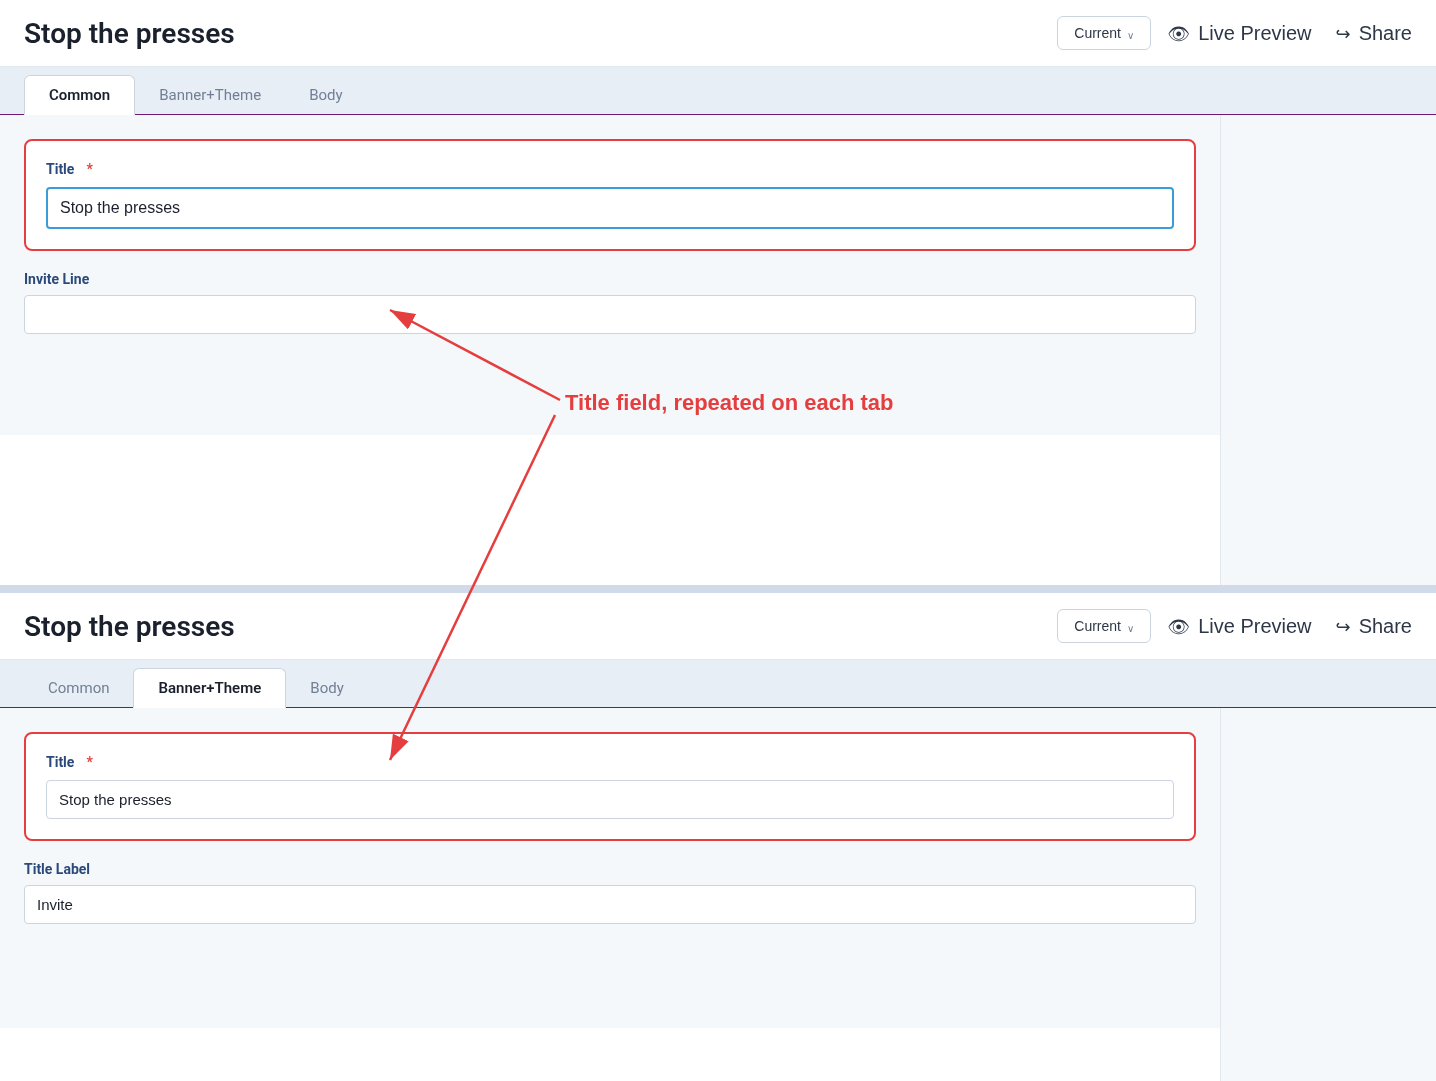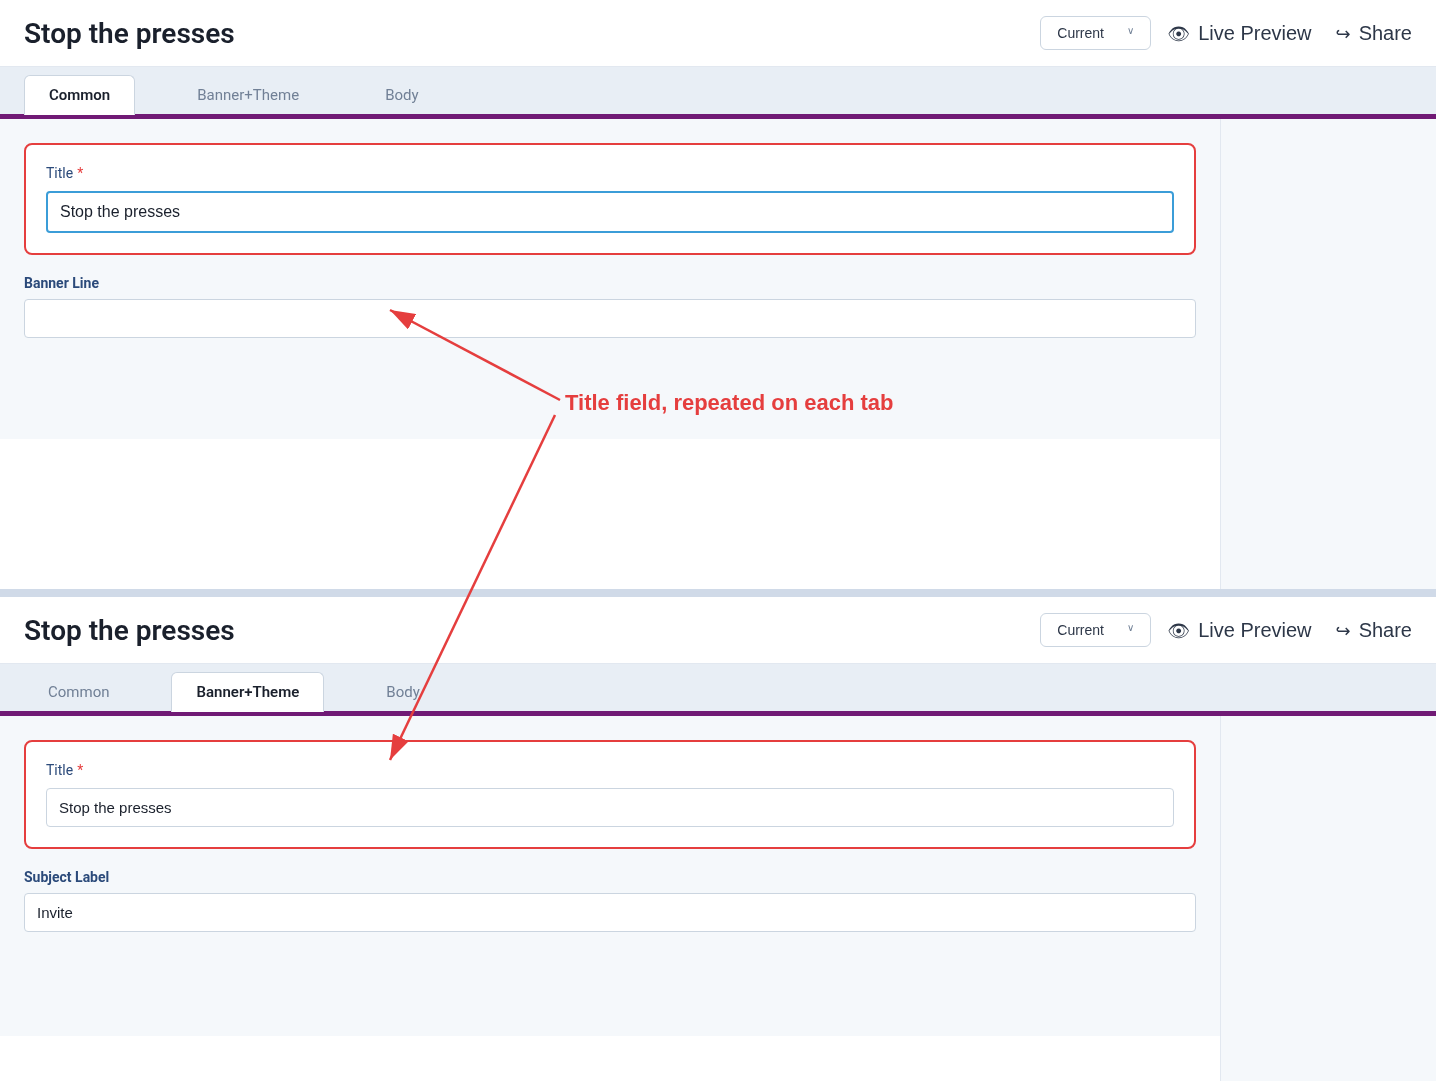--- a/index.html
+++ b/index.html
@@ -28,22 +28,22 @@
 
     .page-title {
       font-size: 28px;
       font-weight: 600;
       color: #1a202c;
       flex: 1;
     }
 
     .dropdown-btn {
       display: flex;
-      align-items: flex-start;
-      gap: 23px;
+      align-items: flex-end;
+      gap: 6px;
       padding: 8px 16px;
       border: 1px solid #cbd5e0;
       border-radius: 6px;
       background: #fff;
       font-size: 14px;
       color: #2d3748;
       cursor: pointer;
       font-weight: 500;
     }
 
@@ -83,22 +83,21 @@
       border: none;
     }
 
     
     .tabs {
       display: flex;
       align-items: flex-end;
       background: #e8eef5;
       padding: 0 24px;
       padding-top: 8px;
-      border-bottom: 5px solid #701a75;
-      gap: 38px;
+      border-bottom: 1px solid #701a75;
     }
 
     .tab {
       padding: 10px 24px;
       font-size: 15px;
       color: #718096;
       cursor: pointer;
       border-radius: 6px 6px 0 0;
       position: relative;
     }
@@ -123,26 +122,26 @@
     .field-section {
       background: #fff;
       border: 2px solid #e53e3e;
       border-radius: 8px;
       padding: 20px;
       margin-bottom: 20px;
     }
 
     .field-label {
       font-size: 14px;
-      font-weight: 400;
+      font-weight: 700;
       color: #2b4a7a;
       margin-bottom: 10px;
       display: flex;
       align-items: center;
-      gap: 4px;
+      gap: 12px;
     }
 
     .required-star {
       color: #e53e3e;
       font-size: 14px;
     }
 
     .field-input {
       width: 100%;
       padding: 10px 12px;
@@ -283,21 +282,21 @@
 
           <div class="field-section">
             <div class="field-label">
               <span>Title</span>
               <span class="required-star">*</span>
             </div>
             <input class="field-input" type="text" value="Stop the presses" style="">
           </div>
 
           <div class="subject-section">
-            <div class="subject-label">Banner Line</div>
+            <div class="subject-label">Invite Line</div>
             <input class="field-input-plain" type="text" value="" style="">
           </div>
 
         </div>
       </div>
       <div class="right-stub"></div>
     </div>
 
   </div>
 
@@ -341,21 +340,21 @@
 
           <div class="field-section">
             <div class="field-label">
               <span>Title</span>
               <span class="required-star">*</span>
             </div>
             <input class="field-input-plain" type="text" value="Stop the presses" style="">
           </div>
 
           <div class="subject-section">
-            <div class="subject-label">Subject Label</div>
+            <div class="subject-label">Title Label</div>
             <input class="field-input-plain" type="text" value="Invite" style="">
           </div>
 
         </div>
       </div>
       <div class="right-stub-sm"></div>
     </div>
 
   </div>
 

